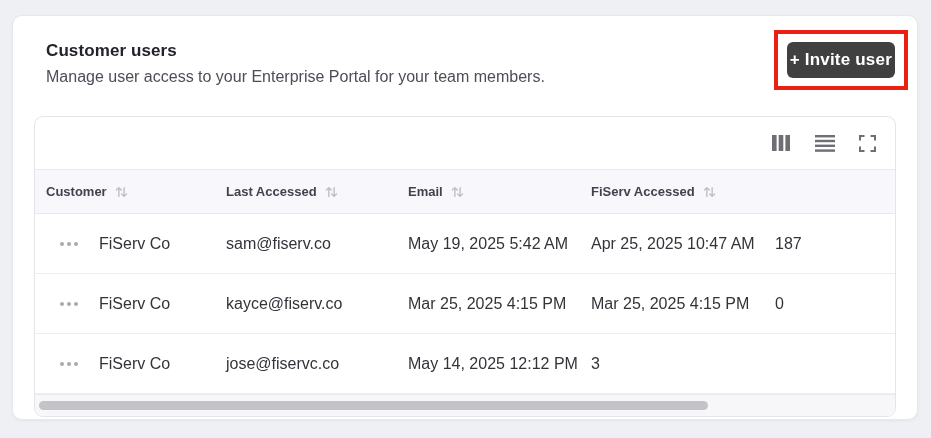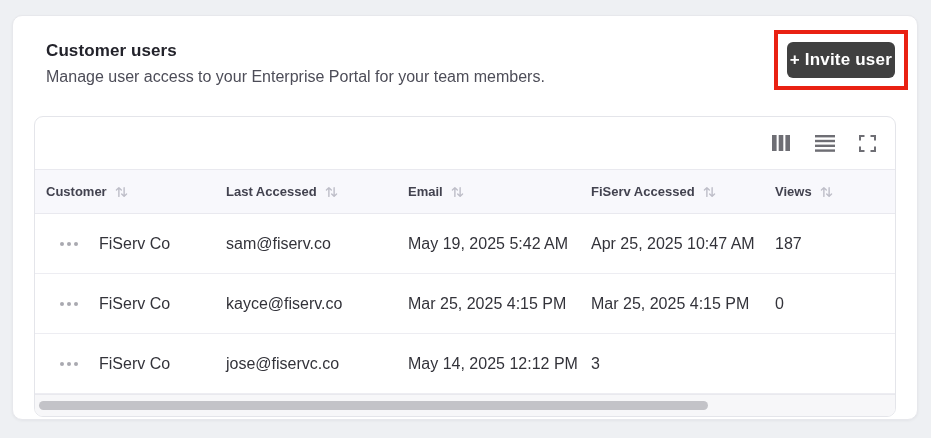--- a/index.html
+++ b/index.html
@@ -219,29 +219,20 @@
       </div>
       <div class="th">
         <span>FiServ Accessed</span>
         <span class="sort-icon">
           <svg width="15" height="14" viewBox="0 0 16 16" fill="none" stroke="#b8b8c3" stroke-width="1.6" stroke-linecap="round" stroke-linejoin="round">
             <path d="M5 13 V3 M5 3 L2.2 5.8 M5 3 L7.8 5.8"></path>
             <path d="M11 3 V13 M11 13 L8.2 10.2 M11 13 L13.8 10.2"></path>
           </svg>
         </span>
       </div>
-      <div class="th">
-        <span>Views</span>
-        <span class="sort-icon">
-          <svg width="15" height="14" viewBox="0 0 16 16" fill="none" stroke="#b8b8c3" stroke-width="1.6" stroke-linecap="round" stroke-linejoin="round">
-            <path d="M5 13 V3 M5 3 L2.2 5.8 M5 3 L7.8 5.8"></path>
-            <path d="M11 3 V13 M11 13 L8.2 10.2 M11 13 L13.8 10.2"></path>
-          </svg>
-        </span>
-      </div>
     </div>
 
     <div class="trow">
       <div class="td td-actions">
         <button class="dots-btn">
             <i></i>
             <i></i>
             <i></i>
           </button>
       </div>

